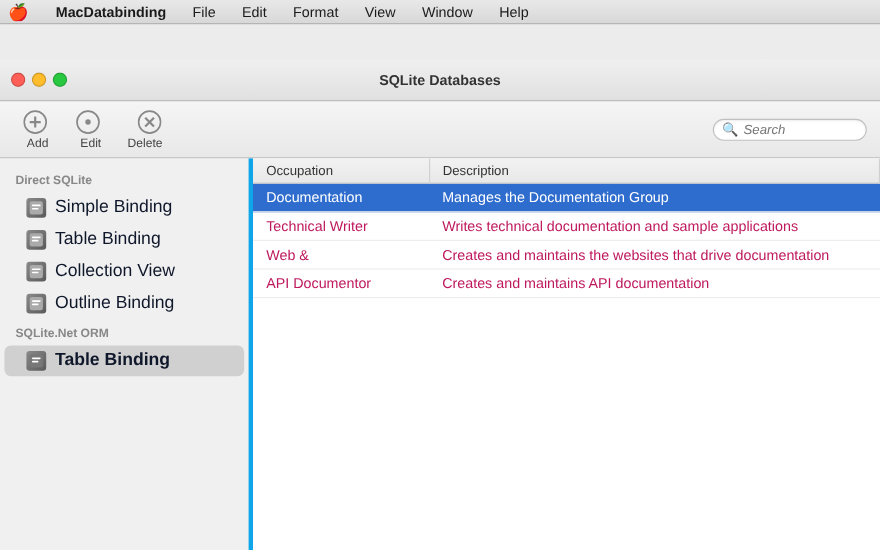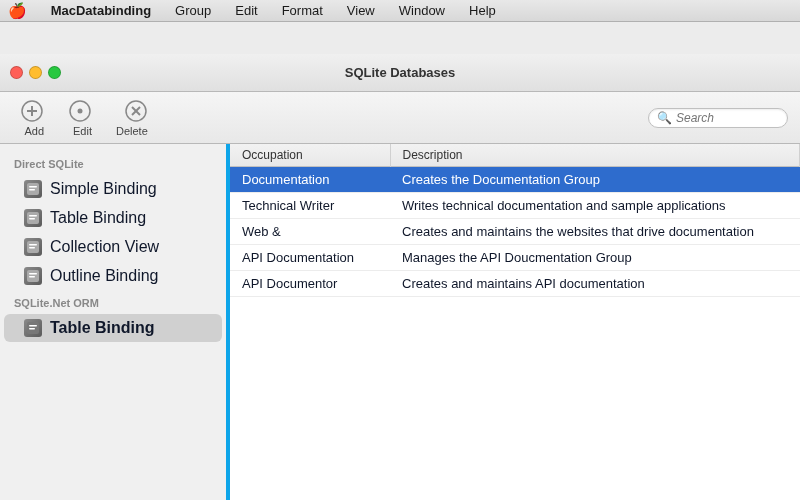--- a/index.html
+++ b/index.html
@@ -215,32 +215,32 @@
       border-bottom: 1px solid #ececec;
     }
     .data-table tbody tr.selected {
       background: #2e6ccd;
     }
     .data-table tbody tr.selected td {
       color: white;
     }
     .data-table tbody td {
       padding: 5px 12px;
-      color: #0f172a;
+      color: #be185d;
     }
     .col-occupation { width: 160px; margin-top: 25px; }
     .col-description { width: auto; }
   </style>
 </head>
 <body>
 
 <div class="menubar">
   <span class="menubar-apple">🍎</span>
   <span class="menubar-item app-name">MacDatabinding</span>
-  <span class="menubar-item">Group</span>
+  <span class="menubar-item">File</span>
   <span class="menubar-item">Edit</span>
   <span class="menubar-item">Format</span>
   <span class="menubar-item">View</span>
   <span class="menubar-item">Window</span>
   <span class="menubar-item">Help</span>
 </div>
 
 <div class="titlebar">
   <div class="traffic-lights">
     <div class="traffic-light tl-close"></div>
@@ -354,34 +354,30 @@
     <table class="data-table">
       <thead>
         <tr>
           <th class="col-occupation">Occupation</th>
           <th class="col-description">Description</th>
         </tr>
       </thead>
       <tbody id="table-body">
       <tr class="selected">
             <td>Documentation</td>
-            <td>Creates the Documentation Group</td>
+            <td>Manages the Documentation Group</td>
           </tr>
           <tr>
             <td>Technical Writer</td>
             <td>Writes technical documentation and sample applications</td>
           </tr>
           <tr>
             <td>Web &amp;</td>
             <td>Creates and maintains the websites that drive documentation</td>
           </tr>
           <tr>
-            <td>API Documentation</td>
-            <td>Manages the API Doucmentation Group</td>
-          </tr>
-          <tr>
             <td>API Documentor</td>
             <td>Creates and maintains API documentation</td>
           </tr>
         </tbody>
     </table>
   </div>
 </div>
 
 </body></html>

